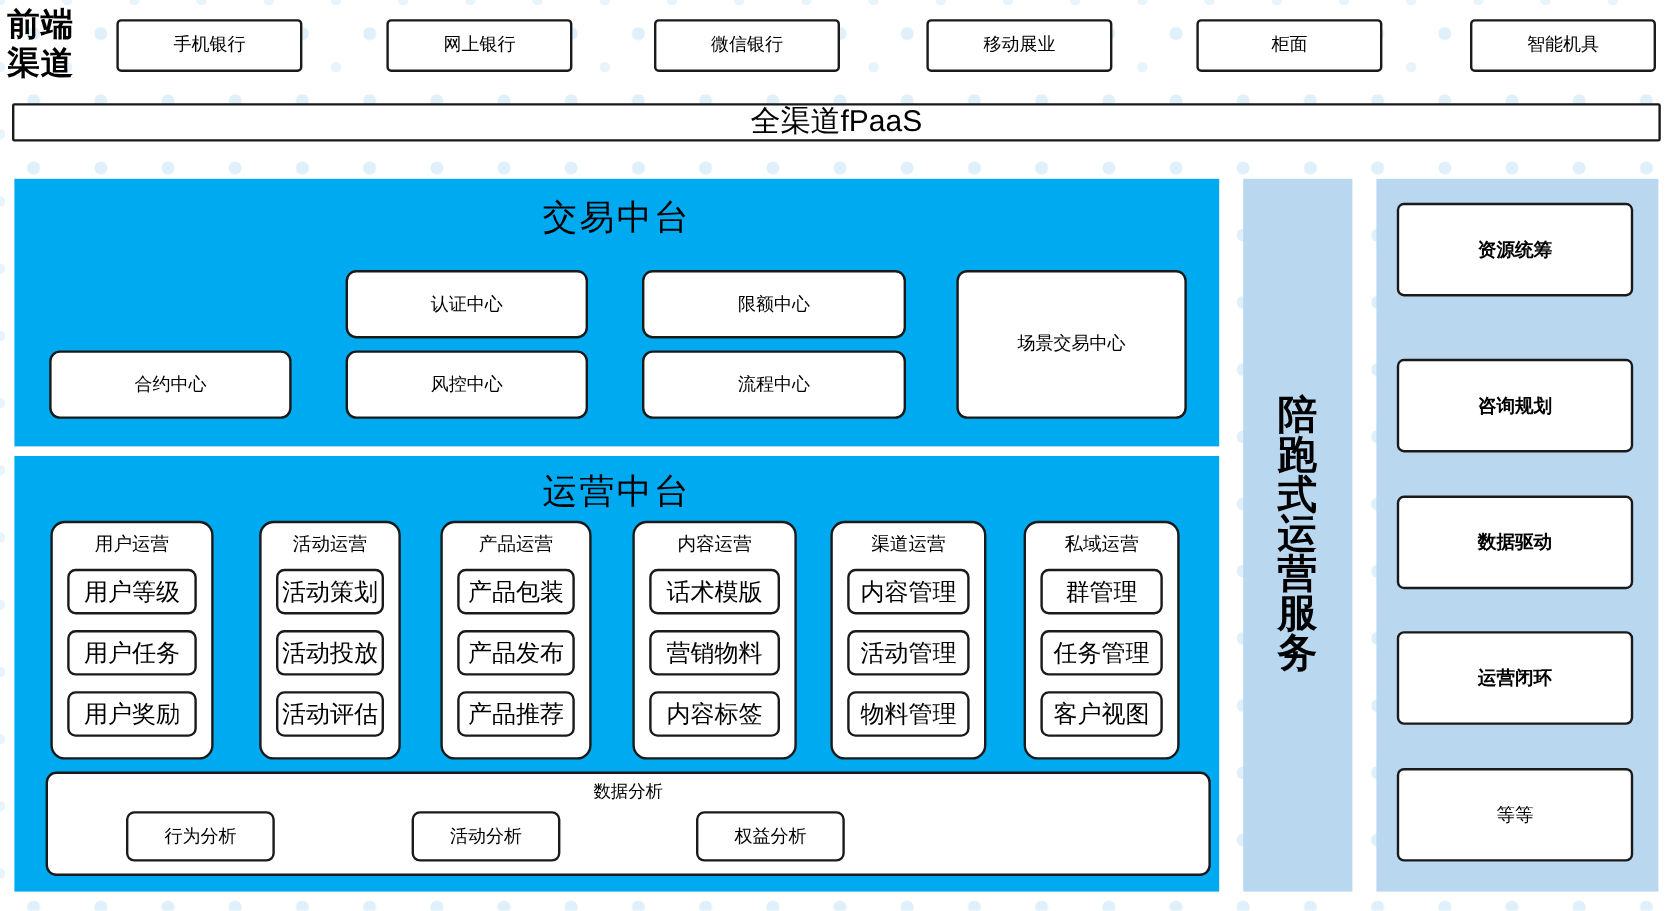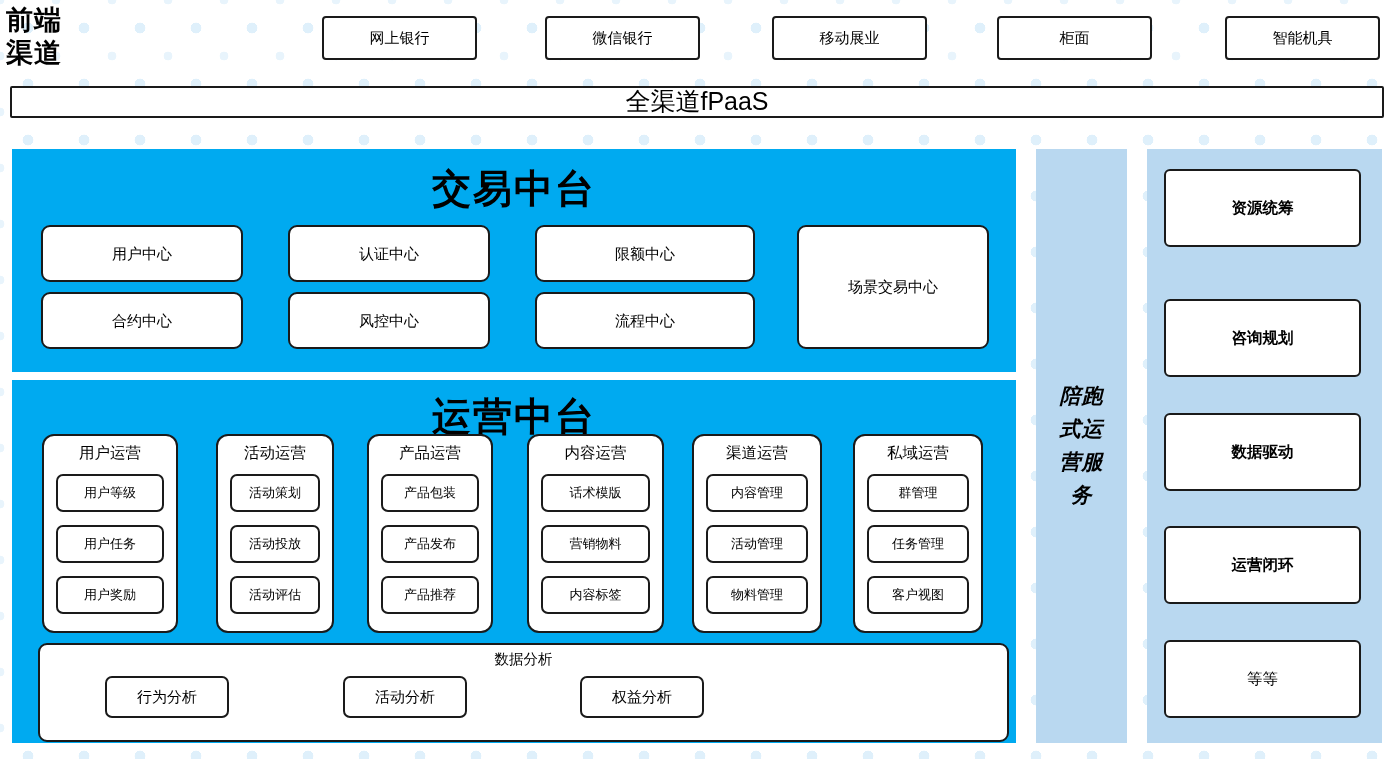--- a/index.html
+++ b/index.html
@@ -79,22 +79,22 @@
     position: absolute;
     background: #00AAF0;
     box-sizing: border-box;
   }
   .panel-title {
     position: absolute;
     left: 0;
     right: 0;
     text-align: center;
     font-family: "Liberation Serif", "DejaVu Serif", serif;
-    font-weight: bold;
-    font-size: 39px;
+    font-weight: normal;
+    font-size: 29px;
     color: #000000;
     letter-spacing: 2px;
   }
 
   
   .trade-box {
     font-size: 15px;
     border-radius: 9px;
     border-width: 2.6px;
   }
@@ -123,30 +123,30 @@
     left: 12px;
     right: 12px;
     height: 38px;
     background: #ffffff;
     border: 2.4px solid #1a1a1a;
     border-radius: 7px;
     box-sizing: border-box;
     display: flex;
     align-items: center;
     justify-content: center;
-    font-size: 13px;
+    font-size: 20px;
   }
 
   
   .da-strip {
     position: absolute;
     left: 38px;
     top: 643px;
     width: 971px;
-    height: 99px;
+    height: 87px;
     background: #ffffff;
     border: 2.6px solid #1a1a1a;
     border-radius: 9px;
     box-sizing: border-box;
   }
   .da-title {
     position: absolute;
     top: 5px; left: 0; right: 0;
     text-align: center;
     font-size: 14.5px;
@@ -173,26 +173,25 @@
     height: 594px;
     background: #b9d8f0;
     display: flex;
     align-items: center;
     justify-content: center;
   }
   .companion-text {
     width: 62px;
     font-family: "Liberation Serif", "DejaVu Serif", serif;
     font-weight: bold;
-    font-size: 21px;
+    font-size: 33px;
     line-height: 33px;
     text-align: center;
     letter-spacing: 1px;
     word-break: break-all;
-    font-style: italic;
   }
 
   
   .service-panel {
     position: absolute;
     left: 1147px;
     top: 149px;
     width: 235px;
     height: 594px;
     background: #b9d8f0;
@@ -217,33 +216,33 @@
 </head>
 <body>
 
 <div id="canvas">
 
   <div class="channel-label">
     <span>前端</span>
     <span>渠道</span>
   </div>
 
+  <div class="wbox chan-btn" style="left:97px;">手机银行</div>
   <div class="wbox chan-btn" style="left:322px;">网上银行</div>
   <div class="wbox chan-btn" style="left:545px;">微信银行</div>
   <div class="wbox chan-btn" style="left:997px;">柜面</div>
   <div class="wbox chan-btn" style="left:772px;">移动展业</div>
   <div class="wbox chan-btn" style="left:1225px;">智能机具</div>
 
   <div class="wbox fpaas-bar">全渠道fPaaS</div>
 
   <div class="blue-panel" style="left:12px; top:149px; width:1004px; height:223px;">
     <div class="panel-title" style="top:13px;">交易中台</div>
   </div>
 
-  <div class="wbox trade-box" style="left:41px;  top:225px; width:202px; height:57px;">用户中心</div>
   <div class="wbox trade-box" style="left:288px; top:225px; width:202px; height:57px;">认证中心</div>
   <div class="wbox trade-box" style="left:535px; top:225px; width:220px; height:57px;">限额中心</div>
   <div class="wbox trade-box" style="left:41px;  top:292px; width:202px; height:57px;text-align:right;">合约中心</div>
   <div class="wbox trade-box" style="left:288px; top:292px; width:202px; height:57px;">风控中心</div>
   <div class="wbox trade-box" style="left:535px; top:292px; width:220px; height:57px;">流程中心</div>
   <div class="wbox trade-box" style="left:797px; top:225px; width:192px; height:124px;">场景交易中心</div>
 
   <div class="blue-panel" style="left:12px; top:380px; width:1004px; height:363px;padding-left:25px;">
     <div class="panel-title" style="top:10px;">运营中台</div>
   </div>

